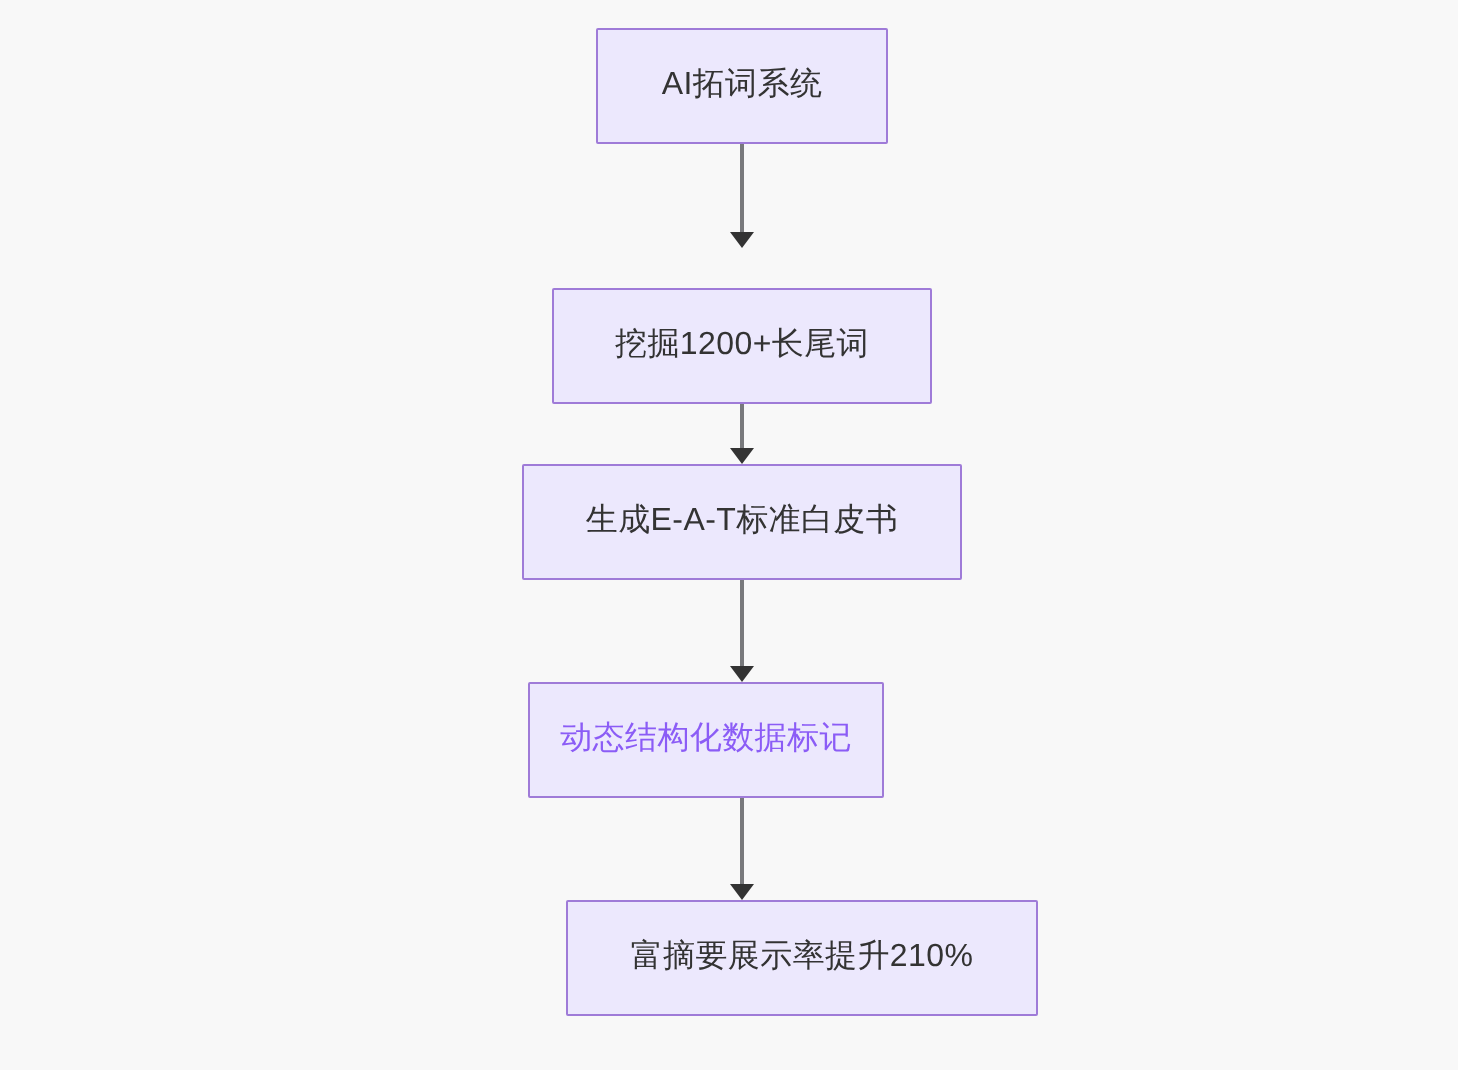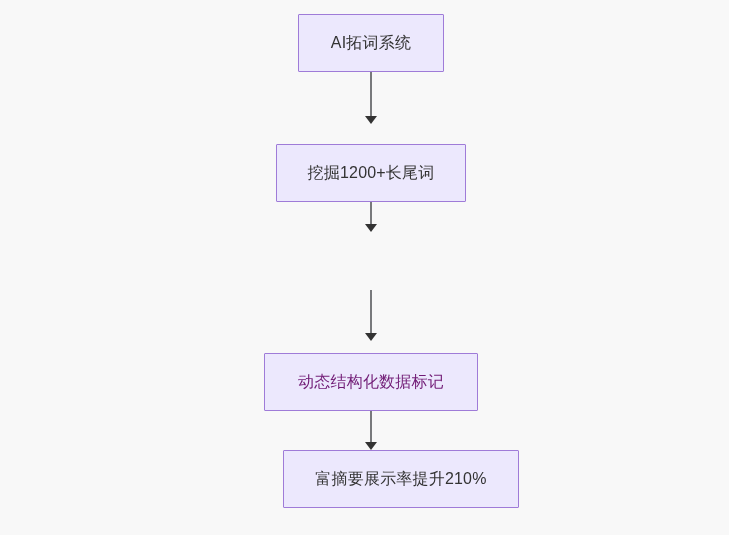--- a/index.html
+++ b/index.html
@@ -80,20 +80,23 @@
     <div class="edge-line" style="height: 44px; background: rgb(120, 121, 124);"></div>
     <div class="edge-head" style="top: 43px; border-top-color: rgb(51, 51, 51);"></div>
   </div>
 
   <div class="node" id="node-0" style="left: 298px; top: 14px; width: 146px; height: 58px; background: rgb(236, 232, 253); border-color: rgb(159, 123, 216); color: rgb(51, 51, 51);">
     <span class="node-label">AI拓词系统</span>
   </div>
   <div class="node" id="node-1" style="left: 276px; top: 124px; width: 190px; height: 58px; background: rgb(236, 232, 253); border-color: rgb(159, 123, 216); color: rgb(51, 51, 51); margin-top: 20px;">
     <span class="node-label">挖掘1200+长尾词</span>
   </div>
-  <div class="node" id="node-3" style="left: 264px; top: 341px; width: 214px; height: 58px; background: rgb(236, 232, 253); border-color: rgb(159, 123, 216); color: #701a75; margin-top: 12px;">
+  <div class="node" id="node-2" style="left: 261px; top: 232px; width: 220px; height: 58px; background: rgb(236, 232, 253); border-color: rgb(159, 123, 216); color: rgb(51, 51, 51);">
+    <span class="node-label">生成E-A-T标准白皮书</span>
+  </div>
+  <div class="node" id="node-3" style="left: 264px; top: 341px; width: 178px; height: 58px; background: rgb(236, 232, 253); border-color: rgb(159, 123, 216); color: #8b5cf6;">
     <span class="node-label">动态结构化数据标记</span>
   </div>
   <div class="node" id="node-4" style="left: 253px; top: 450px; width: 236px; height: 58px; background: rgb(236, 232, 253); border-color: rgb(159, 123, 216); color: rgb(51, 51, 51); margin-left: 30px;">
     <span class="node-label">富摘要展示率提升210%</span>
   </div>
 
 </div>
 
 </body></html>

